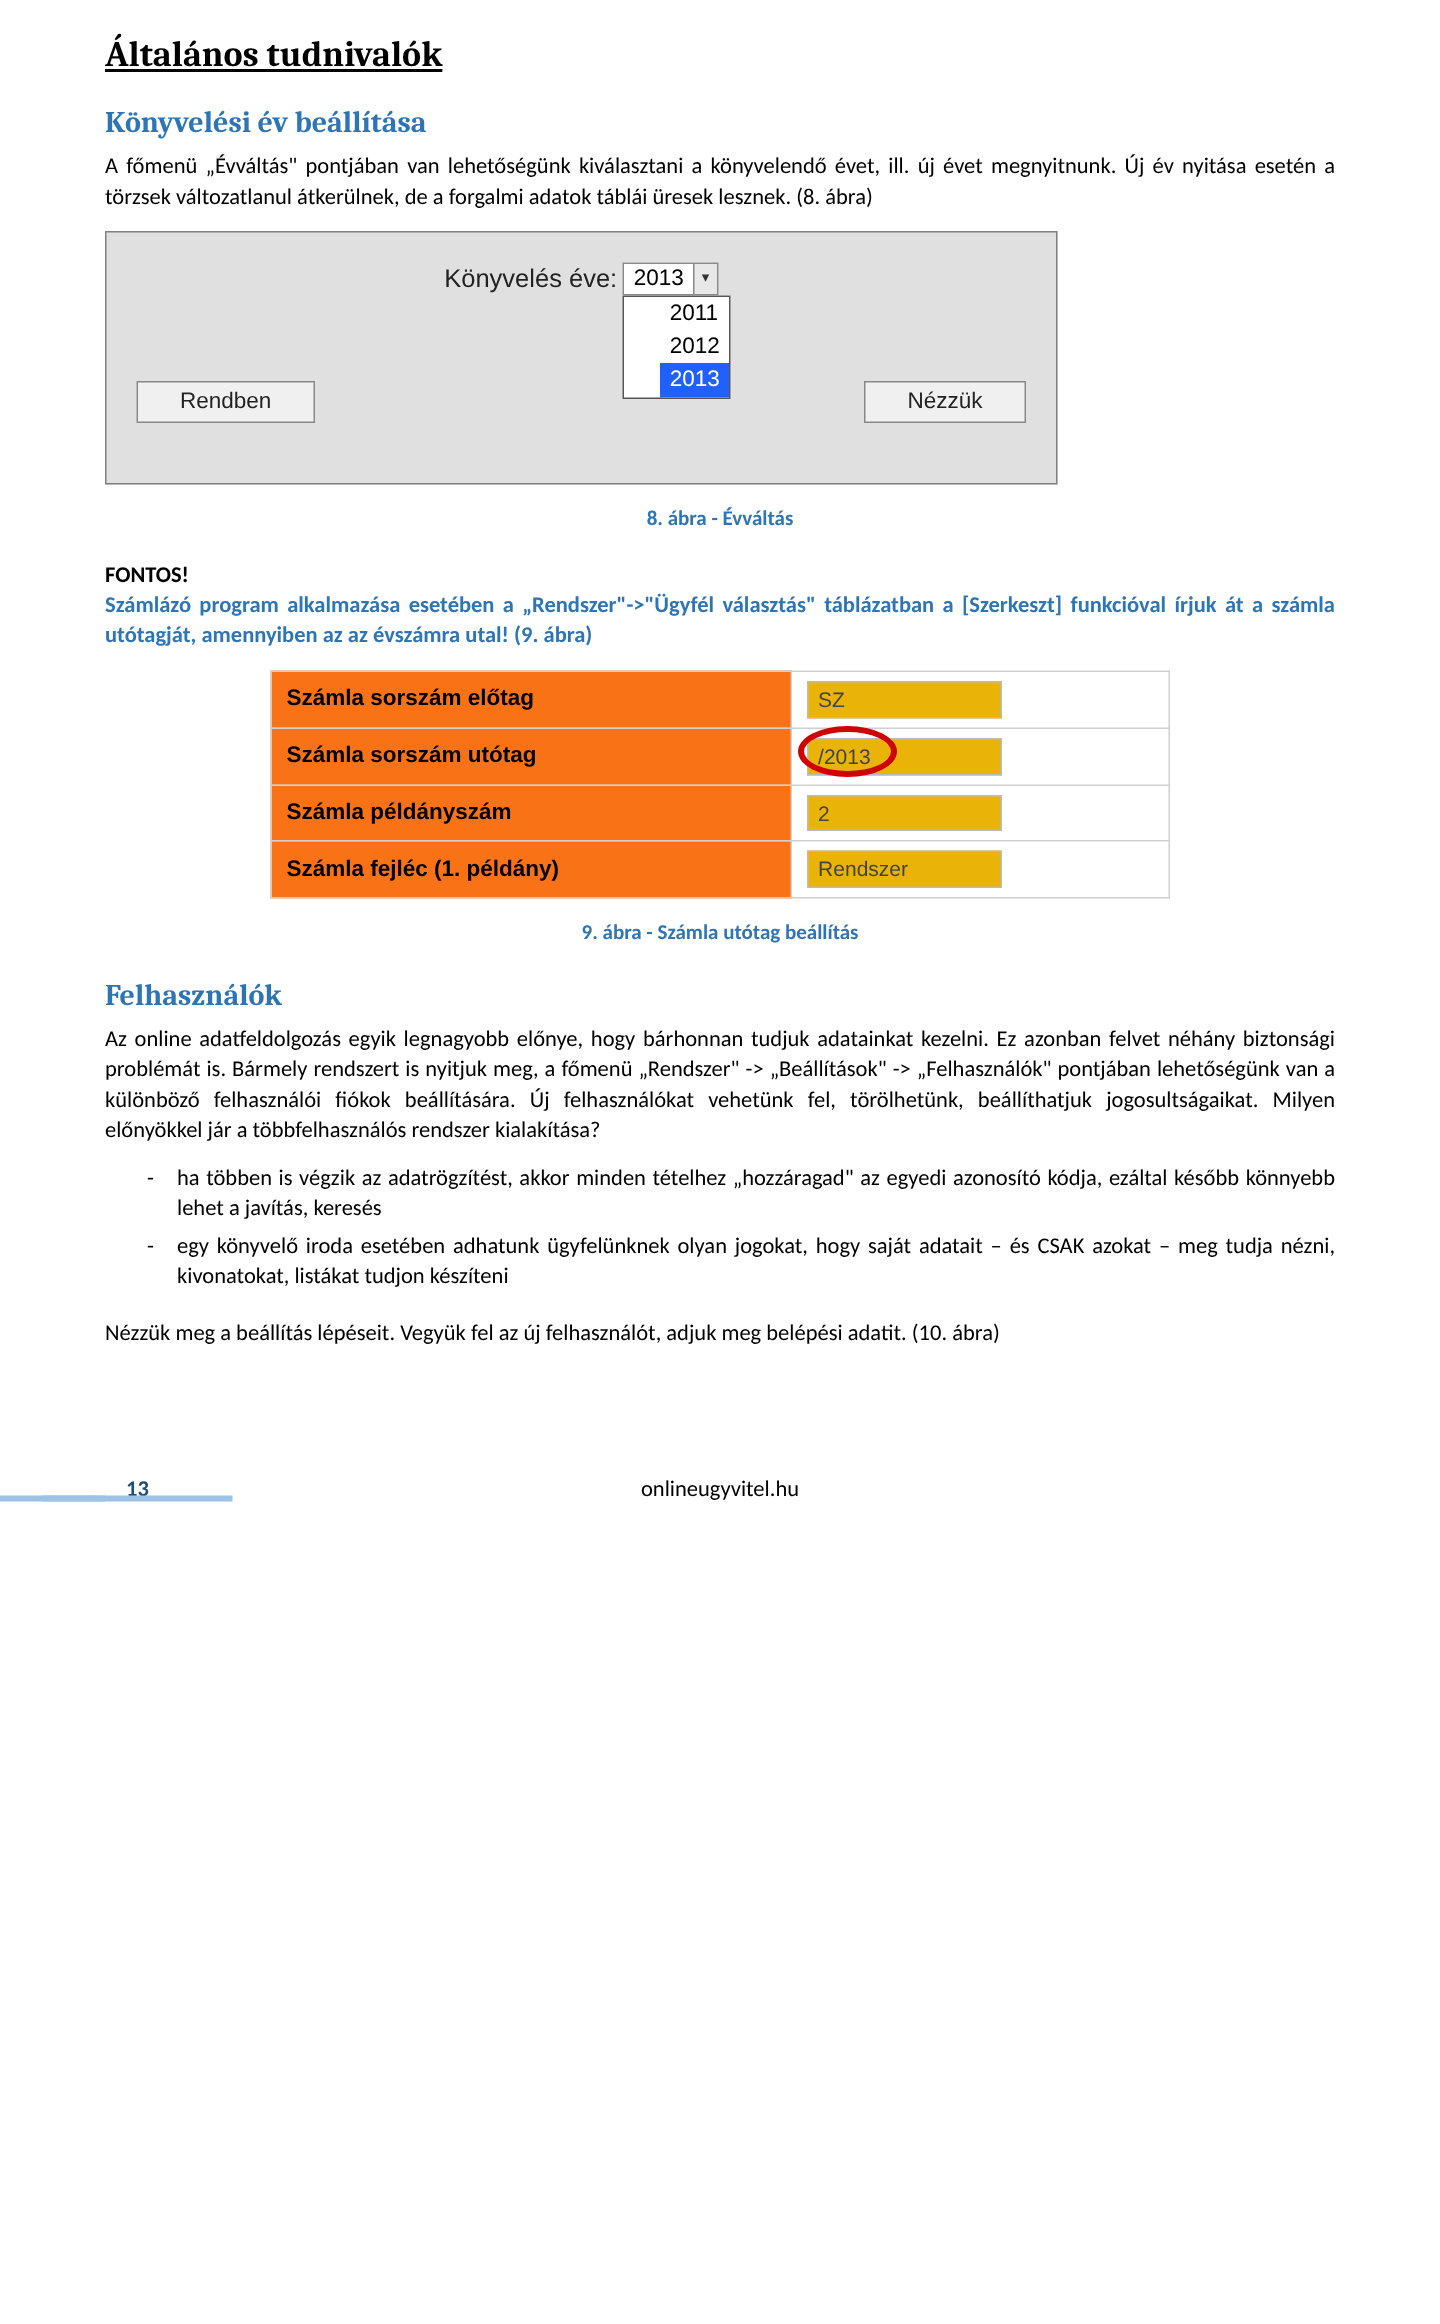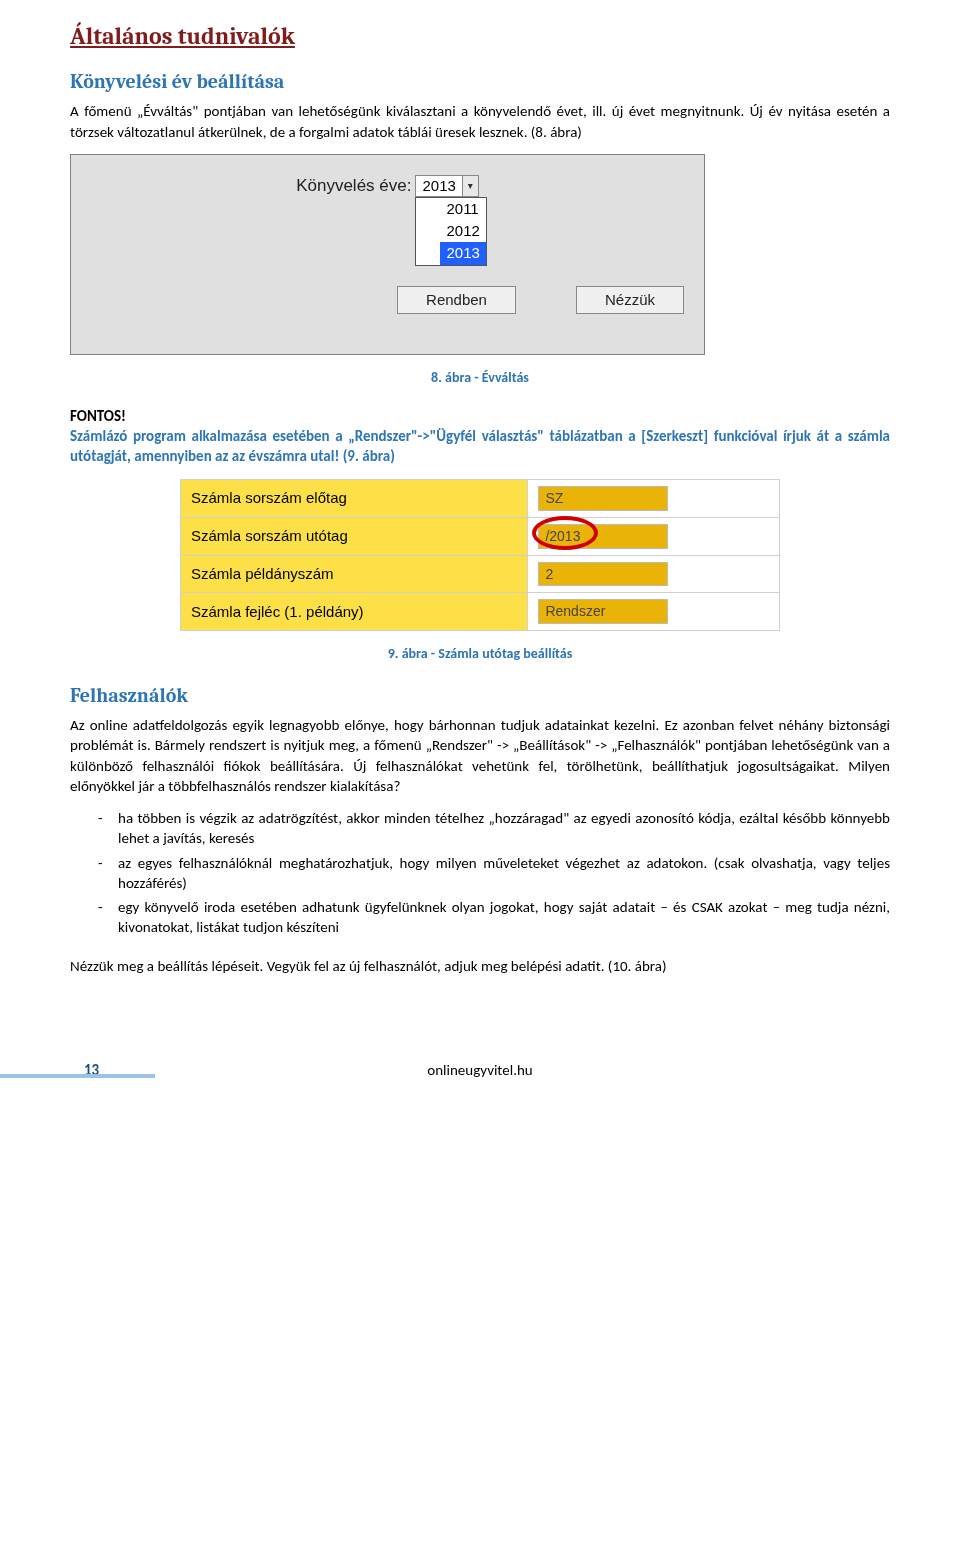--- a/index.html
+++ b/index.html
@@ -8,21 +8,21 @@
     font-size: 15px;
     color: #000;
     background: #fff;
     width: 960px;
     margin: 0 auto;
     padding: 20px 70px 30px 70px;
     line-height: 1.35;
   }
   h1.main {
     font-family: Cambria, Georgia, serif;
-    color: #7f1d1d;
+    color: #000000;
     font-size: 24px;
     font-weight: bold;
     text-decoration: underline;
     margin-bottom: 16px;
   }
   h2.sub {
     font-family: Cambria, Georgia, serif;
     color: #2e75b6;
     font-size: 20px;
     font-weight: bold;
@@ -89,43 +89,43 @@
     top: 22px; left: 0;
     background: #fff;
     border: 1px solid #555;
     min-width: 60px;
     font-size: 15px;
   }
   .fig8 .dropdown .opt { padding: 1px 6px; margin-left: 24px; }
   .fig8 .dropdown .opt.sel { background: #2060ff; color: #fff; }
   .fig8 .btnrow {
     display: flex;
-    justify-content: flex-end;
+    justify-content: space-between;
     gap: 60px;
-    margin-top: 88px;
+    margin-top: 56px;
   }
   .fig8 .btn {
     background: #f0f0f0;
     border: 1px solid #888;
     padding: 3px 28px;
     font-size: 15px;
     color: #222;
   }
 
   
   .fig9 {
     width: 600px;
     margin: 6px auto 4px auto;
     border: 1px solid #ccc;
     border-collapse: collapse;
     font-family: Arial, sans-serif;
     font-size: 15px;
   }
   .fig9 td { border: 1px solid #d0d0d0; padding: 6px 10px; vertical-align: middle; }
-  .fig9 td.lab { font-weight: normal; width: 58%; background: #fde047; }
+  .fig9 td.lab { font-weight: bold; width: 58%; background: #f97316; }
   .fig9 .inp {
     display: inline-block;
     border: 1px solid #bbb;
     background: #eab308;
     padding: 2px 6px;
     min-width: 130px;
     font-size: 14px;
     color: #444;
   }
   .circlecell { position: relative; }
@@ -252,21 +252,20 @@
   </table>
 
 <div class="caption">9. ábra - Számla utótag beállítás</div>
 
 <h2 class="sub">Felhasználók</h2>
 
 <p class="body">Az online adatfeldolgozás egyik legnagyobb előnye, hogy bárhonnan tudjuk adatainkat kezelni. Ez azonban felvet néhány biztonsági problémát is. Bármely rendszert is nyitjuk meg, a főmenü „Rendszer" -&gt; „Beállítások" -&gt; „Felhasználók" pontjában lehetőségünk van a különböző felhasználói fiókok beállítására. Új felhasználókat vehetünk fel, törölhetünk, beállíthatjuk jogosultságaikat. Milyen előnyökkel jár a többfelhasználós rendszer kialakítása?</p>
 
 <ul class="dashes">
   <li>ha többen is végzik az adatrögzítést, akkor minden tételhez „hozzáragad" az egyedi azonosító kódja, ezáltal később könnyebb lehet a javítás, keresés</li>
-  <li>az egyes felhasználóknál meghatározhatjuk, hogy milyen műveleteket végezhet az adatokon. (csak olvashatja, vagy teljes hozzáférés)</li>
   <li>egy könyvelő iroda esetében adhatunk ügyfelünknek olyan jogokat, hogy saját adatait – és CSAK azokat – meg tudja nézni, kivonatokat, listákat tudjon készíteni</li>
 </ul>
 
 <p class="body">Nézzük meg a beállítás lépéseit. Vegyük fel az új felhasználót, adjuk meg belépési adatit. (10. ábra)</p>
 
 <div class="footer">
   <span class="pagenum-wrap">
     <span class="pagenum">13</span>
   </span>
   <span class="footurl">onlineugyvitel.hu</span>

